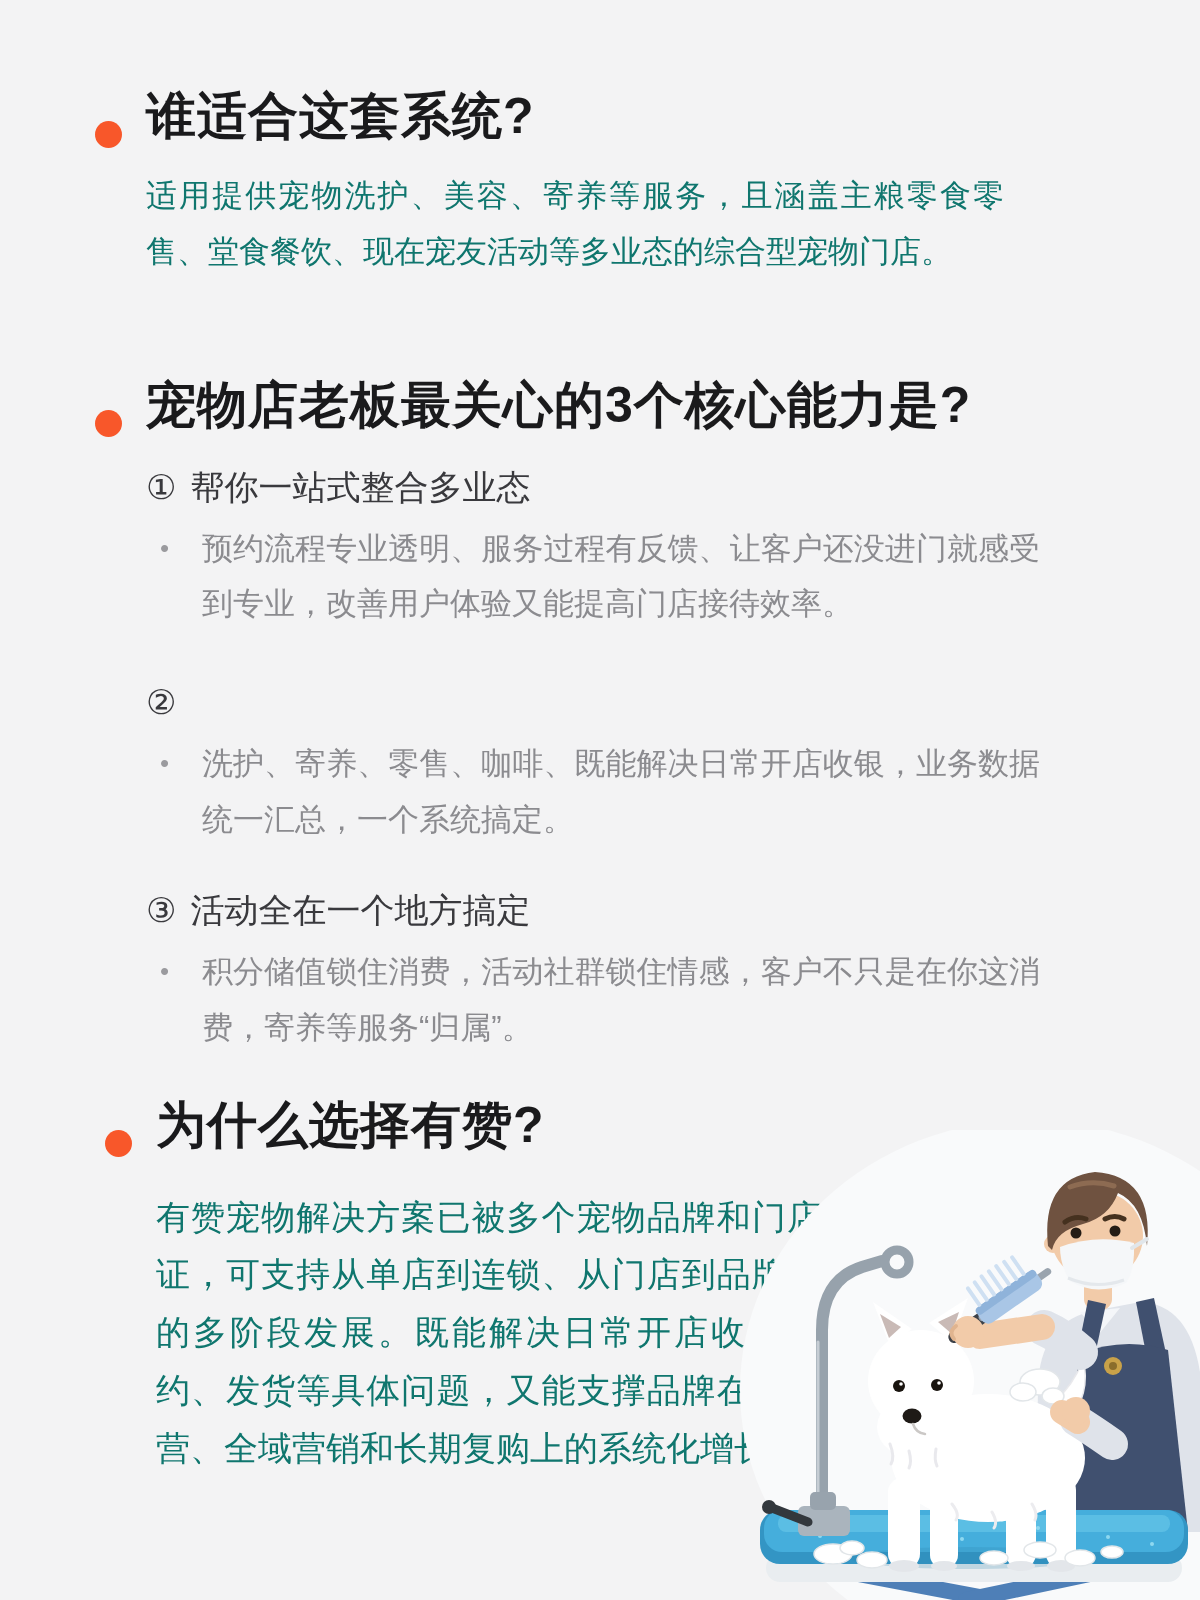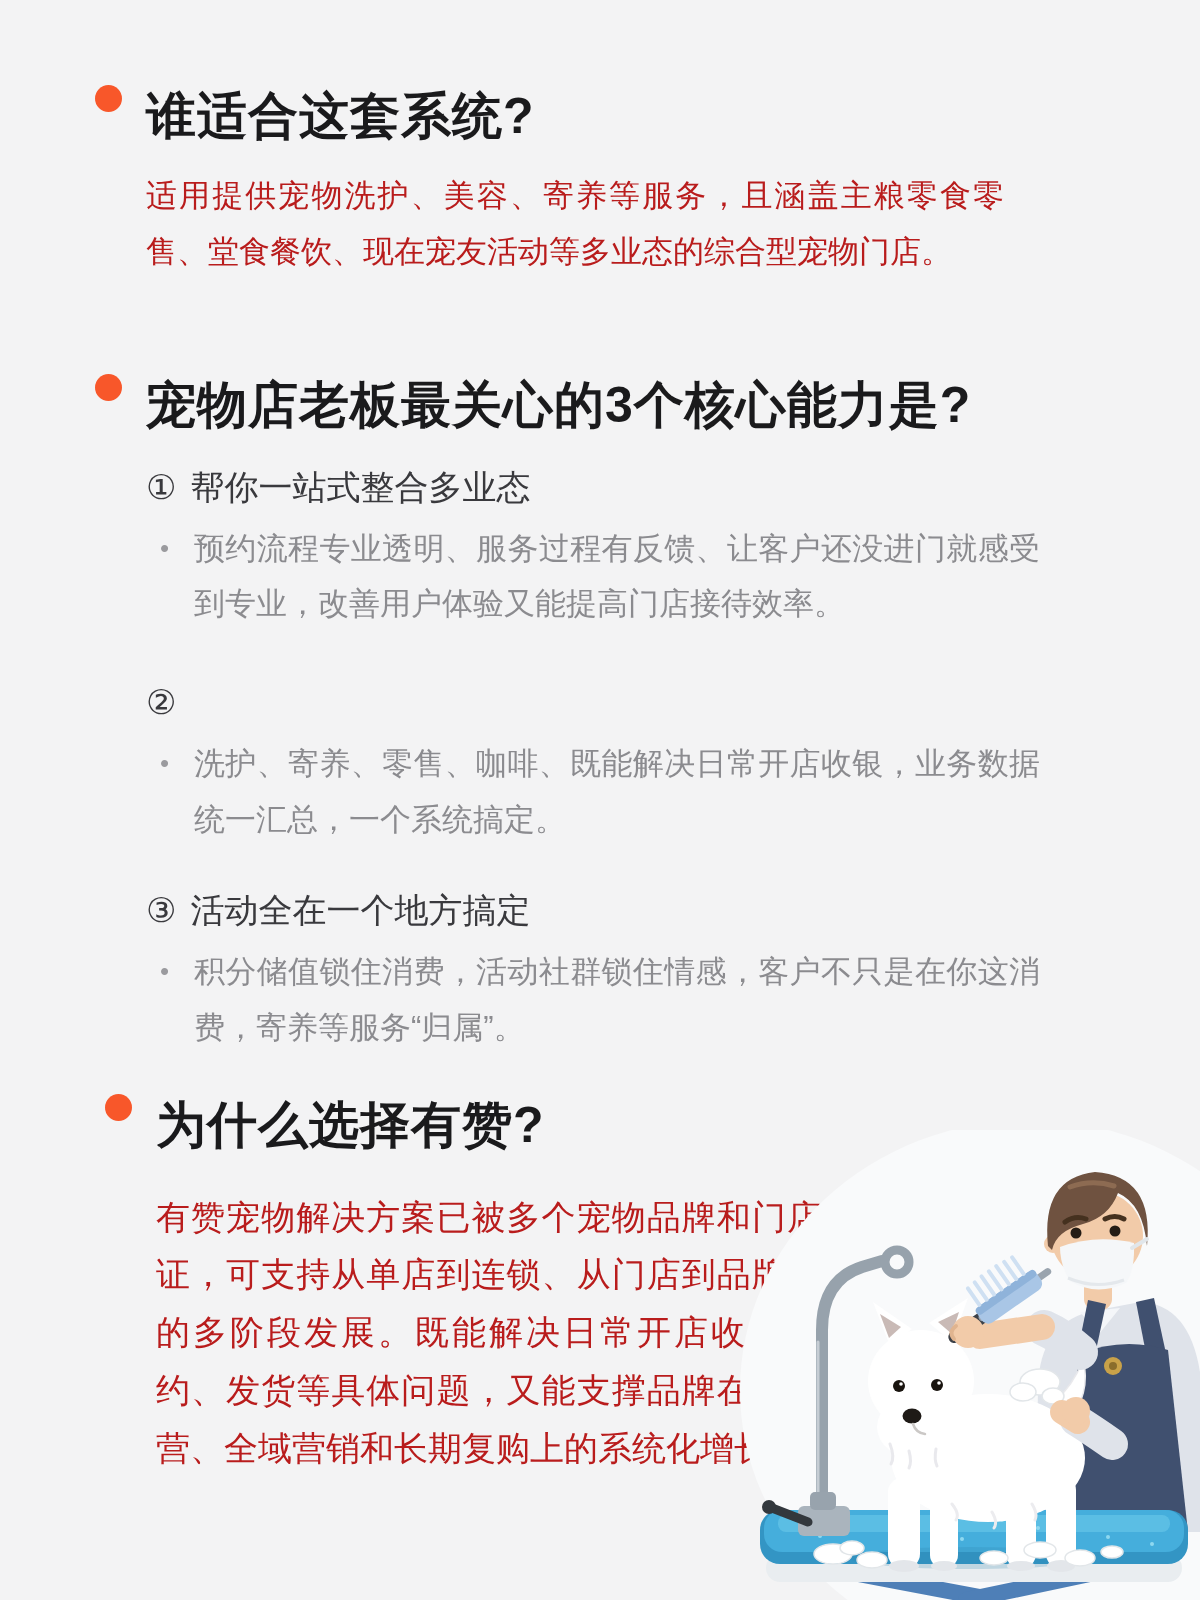--- a/index.html
+++ b/index.html
@@ -11,32 +11,32 @@
   }
   .page {
     position:relative; width:1200px; height:1600px;
     background:var(--bg); overflow:hidden;
   }
   .sec { position:absolute; }
   .sec-who  { left:95px;  top:85px;   width:980px; }
   .sec-core { left:95px;  top:374px;  width:1030px; }
   .sec-why  { left:105px; top:1094px; width:800px; }
 
-  .h-row { display:flex; align-items:flex-start; gap:24px; }
+  .h-row { display:flex; align-items:flex-end; gap:24px; }
   .dot {
     width:27px; height:27px; border-radius:50%;
     background:var(--accent); flex:0 0 27px;
   }
   .h-title {
     font-size:50px; font-weight:800; color:#1a1a1c;
     letter-spacing:1px; line-height:1.25; white-space:nowrap;
   }
   .body-text {
     margin:20px 0 0 51px; width:858px;
-    font-size:31px; line-height:1.82; color:#b91c1c;
+    font-size:31px; line-height:1.82; color:#0f766e;
     text-align:justify;
   }
   .sec-why .body-text {
     margin-top:32px; width:700px; font-size:34px; line-height:1.7;
   }
 
   .item { margin-left:51px; }
   .item-1 { margin-top:28px; }
   .item-2 { margin-top:48px; }
   .item-3 { margin-top:40px; }
@@ -46,20 +46,21 @@
   }
   .item-bullet {
     display:flex; gap:18px; margin:12px 0 0 14px; width:880px;
   }
   .marker {
     color:#9a9a9e; font-size:26px; line-height:2.1; flex:0 0 16px;
   }
   .item-bullet p {
     font-size:31px; line-height:1.8; color:#8b8b8f; width:846px;
     text-align:justify;
+    margin-left:8px;
   }
 
   .illus { position:absolute; left:740px; top:1130px; width:460px; height:470px; }
   .illus svg { display:block; }
 </style>
 </head>
 <body>
 
 <div class="page">
 

